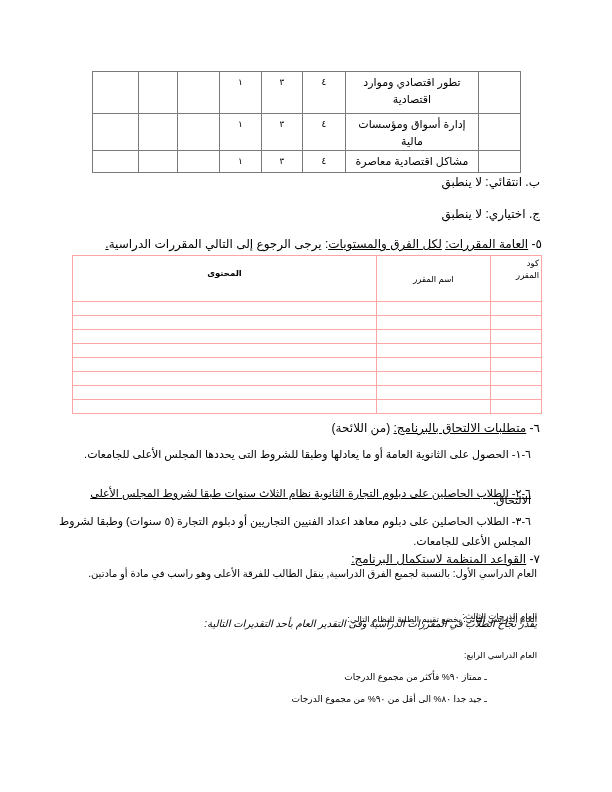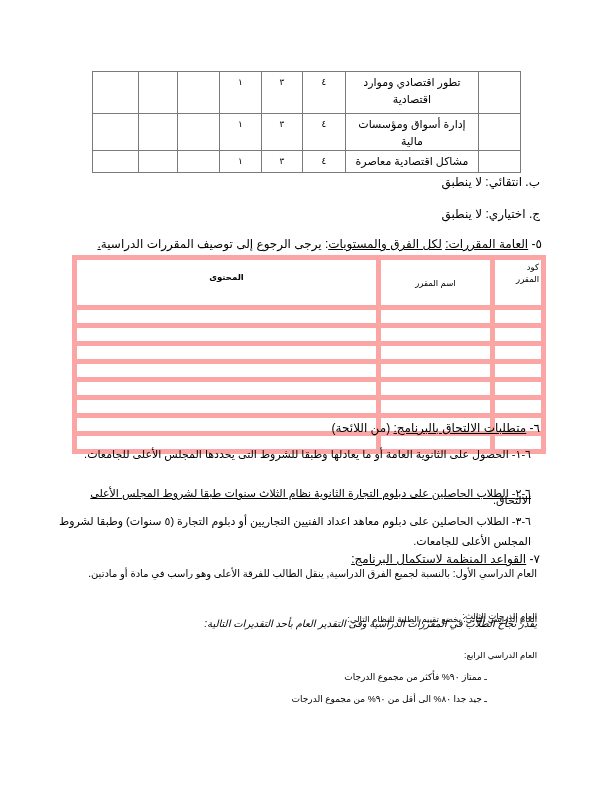--- a/index.html
+++ b/index.html
@@ -19,21 +19,21 @@
     }
     table.t1 td.name { direction: rtl; font-size: 11px; }
     table.t1 tr.r1 td { height: 39px; }
     table.t1 tr.r2 td, table.t1 tr.r3 td { height: 19px; }
 
     
     table.t2 {
       position: absolute; left: 72px; top: 255px; width: 469px;
       border-collapse: collapse; table-layout: fixed; direction: ltr;
     }
-    table.t2 td { border: 5px solid #fca5a5; padding: 0; font-size: 8.5px; }
+    table.t2 td { border: 1px solid #fca5a5; padding: 0; font-size: 8.5px; }
     table.t2 tr.head td { height: 33px; text-align: center; vertical-align: middle; direction: rtl; }
     table.t2 tr.head td.code { text-align: right; padding-right: 2px; line-height: 12px; vertical-align: top; padding-top: 1px; }
     table.t2 tr.head td.content { vertical-align: top; padding-top: 12px; font-weight: bold; }
     table.t2 tr.row td { height: 13px; }
 
     .line { position: absolute; right: 72px; direction: rtl; white-space: nowrap; font-size: 11px; }
     .h-big { font-size: 12px; }
     .u { text-decoration: underline; }
   </style>
 </head>
@@ -86,21 +86,21 @@
   </tr>
 </tbody>
   </table>
 
 <div class="line h-big" style="top:175px;margin-left:16px;">ب. انتقائي: لا ينطبق</div>
 <div class="line h-big" style="top:207px;">ج. اختياري: لا ينطبق</div>
 
 <div class="line h-big" style="top:237px; right:70px;">
   <span>٥-</span>
   <span class="u">العامة المقررات:</span>
-  <span class="u">لكل الفرق والمستويات</span><span>: يرجى الرجوع إلى توصيف المقررات الدراسية</span><span class="u">.</span>
+  <span class="u">لكل الفرق والمستويات</span><span>: يرجى الرجوع إلى التالي المقررات الدراسية</span><span class="u">.</span>
 </div>
 
 <table class="t2">
   <colgroup>
       <col style="width:304px">
       <col style="width:114px">
       <col style="width:51px">
     </colgroup>
   <tbody>
       <tr class="head">

